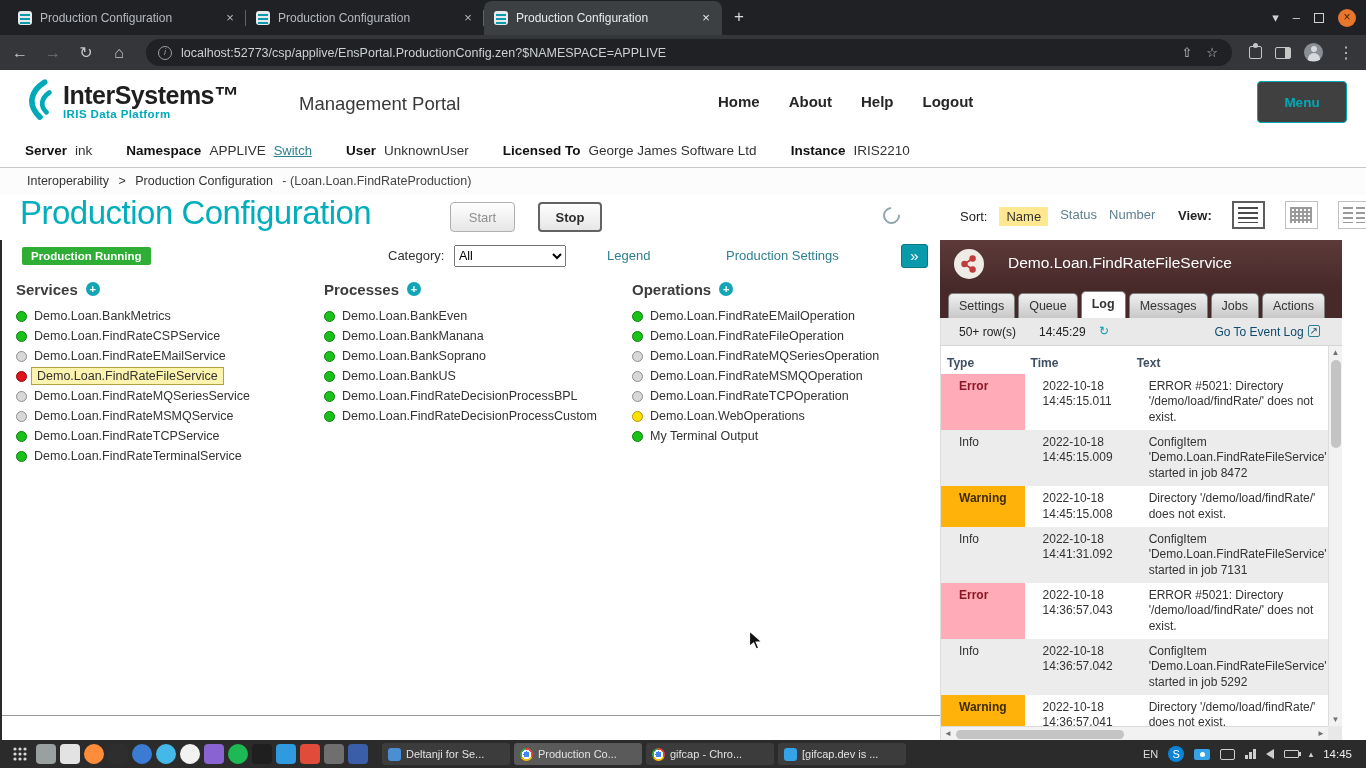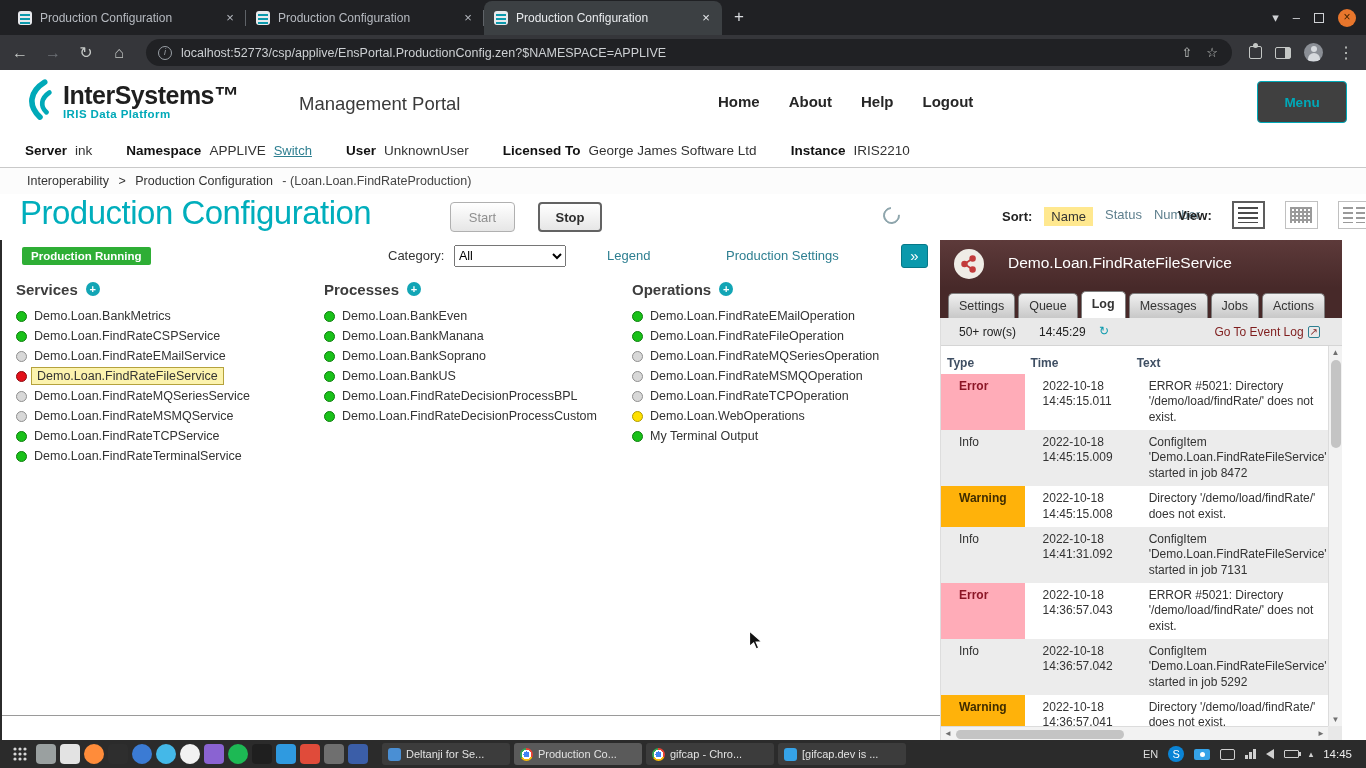--- a/index.html
+++ b/index.html
@@ -61,21 +61,21 @@
   .breadcrumb span{margin-left:6px;}
   .bc-detail{color:#444;}
 
   .titlebar{position:absolute;top:124px;left:0;width:100%;height:46px;background:#fff;}
   .page-title{position:absolute;left:20px;top:0;font-size:33px;font-weight:400;color:#00aebc;letter-spacing:-0.5px;}
   .btn{position:absolute;top:8px;height:30px;font-size:13px;border-radius:4px;background:linear-gradient(#ffffff,#e6e6e6);font-family:inherit;cursor:pointer;}
   .btn.start{left:450px;width:65px;color:#8f8f8f;border:1px solid #b0b0b0;}
   .btn.stop{left:538px;width:64px;color:#2e2e2e;border:2px solid #636363;font-weight:bold;}
   .spinner{position:absolute;left:883px;top:13px;width:17px;height:17px;border:2.5px solid #8fa6ad;border-top-color:transparent;border-radius:50%;transform:rotate(40deg);}
   .sort-group{position:absolute;left:960px;top:13px;display:flex;gap:12px;align-items:center;font-size:13px;}
-  .sort-label{font-weight:bold;color:#222;margin-left:42px;}
+  .sort-label{font-weight:normal;color:#222;}
   .sort-opt{color:#5e7f8d;cursor:pointer;text-decoration:none;}
   .sort-opt.selected{background:#ffe88f;color:#333;padding:2px 7px;}
   .view-group{position:absolute;left:1178px;top:7px;display:flex;gap:20px;align-items:center;}
   .view-label{font-weight:bold;font-size:13px;color:#222;}
   .vbtn{width:33px;height:28px;border:1px solid #c0c0c0;background:#fff;display:flex;align-items:center;justify-content:center;cursor:pointer;}
   .vbtn.active{border:2px solid #5d5d5d;}
   .ic-list{width:20px;height:16px;background:repeating-linear-gradient(to bottom,#4a4a4a 0 2px,transparent 2px 5px);}
   .ic-grid{width:22px;height:16px;background:repeating-linear-gradient(to bottom,#9a9a9a 0 2px,transparent 2px 4px),repeating-linear-gradient(to right,#9a9a9a 0 2px,transparent 2px 4px);}
   .ic-split{width:22px;height:16px;display:flex;gap:3px;}
   .ic-split i{flex:1;background:repeating-linear-gradient(to bottom,#9a9a9a 0 2px,transparent 2px 5px);}
@@ -110,21 +110,21 @@
   .panel-icon{position:absolute;left:14px;top:9px;width:30px;height:30px;border-radius:50%;background:#efece6;display:flex;align-items:center;justify-content:center;}
   .panel-title{position:absolute;left:68px;top:14px;font-size:15.5px;color:#fff;}
   .panel-tabs{position:absolute;top:48px;left:0;right:0;height:30px;background:#472929;display:flex;align-items:flex-end;padding-left:8px;gap:3px;}
   .ptab{height:25px;padding:5px 10px 0;background:linear-gradient(#f0f0f0,#c8c8c8);border:1px solid #7e7e7e;border-bottom:none;border-radius:5px 5px 0 0;font-size:12.5px;color:#333;cursor:pointer;}
   .ptab.active{background:#fff;font-weight:bold;height:27px;}
   .panel-body{position:absolute;top:78px;left:0;right:0;bottom:0;background:#fff;border-left:1px solid #ddd;}
   .log-toolbar{position:absolute;top:0;left:0;right:0;height:28px;background:#e9e9e9;border-bottom:1px solid #d5d5d5;}
   .row-count{position:absolute;left:18px;top:7px;font-size:12px;color:#222;}
   .refresh-time{position:absolute;left:98px;top:7px;font-size:12px;color:#222;}
   .refresh-ic{position:absolute;left:158px;top:6px;font-size:12px;color:#0b99ac;cursor:pointer;}
-  .eventlog-link{position:absolute;right:22px;top:7px;font-size:12px;color:#7f1d1d;display:flex;gap:4px;align-items:center;text-decoration:none;cursor:pointer;}
+  .eventlog-link{position:absolute;right:22px;top:7px;font-size:12px;color:#0c4a6e;display:flex;gap:4px;align-items:flex-start;text-decoration:none;cursor:pointer;}
   .ext{font-size:10px;border:1px solid #2e7f91;border-radius:2px;padding:0 1px;line-height:10px;}
   .log-scroll{position:absolute;top:28px;left:0;right:14px;bottom:14px;overflow:hidden;}
   .log-table{width:100%;border-collapse:collapse;}
   .log-table th{font-size:12px;color:#3f4f63;text-align:left;padding:10px 6px 4px;font-weight:bold;}
   .log-table th:nth-child(1){width:58px;}
   .log-table th:nth-child(2){width:88px;}
   .log-table td{font-size:12px;padding:5px 18px;vertical-align:top;line-height:1.28;color:#333;}
   tr.even{background:#ececec;}
   td.log-type{font-weight:bold;}
   td.log-type.error{background:#ffacb8;color:#8c1626;}

